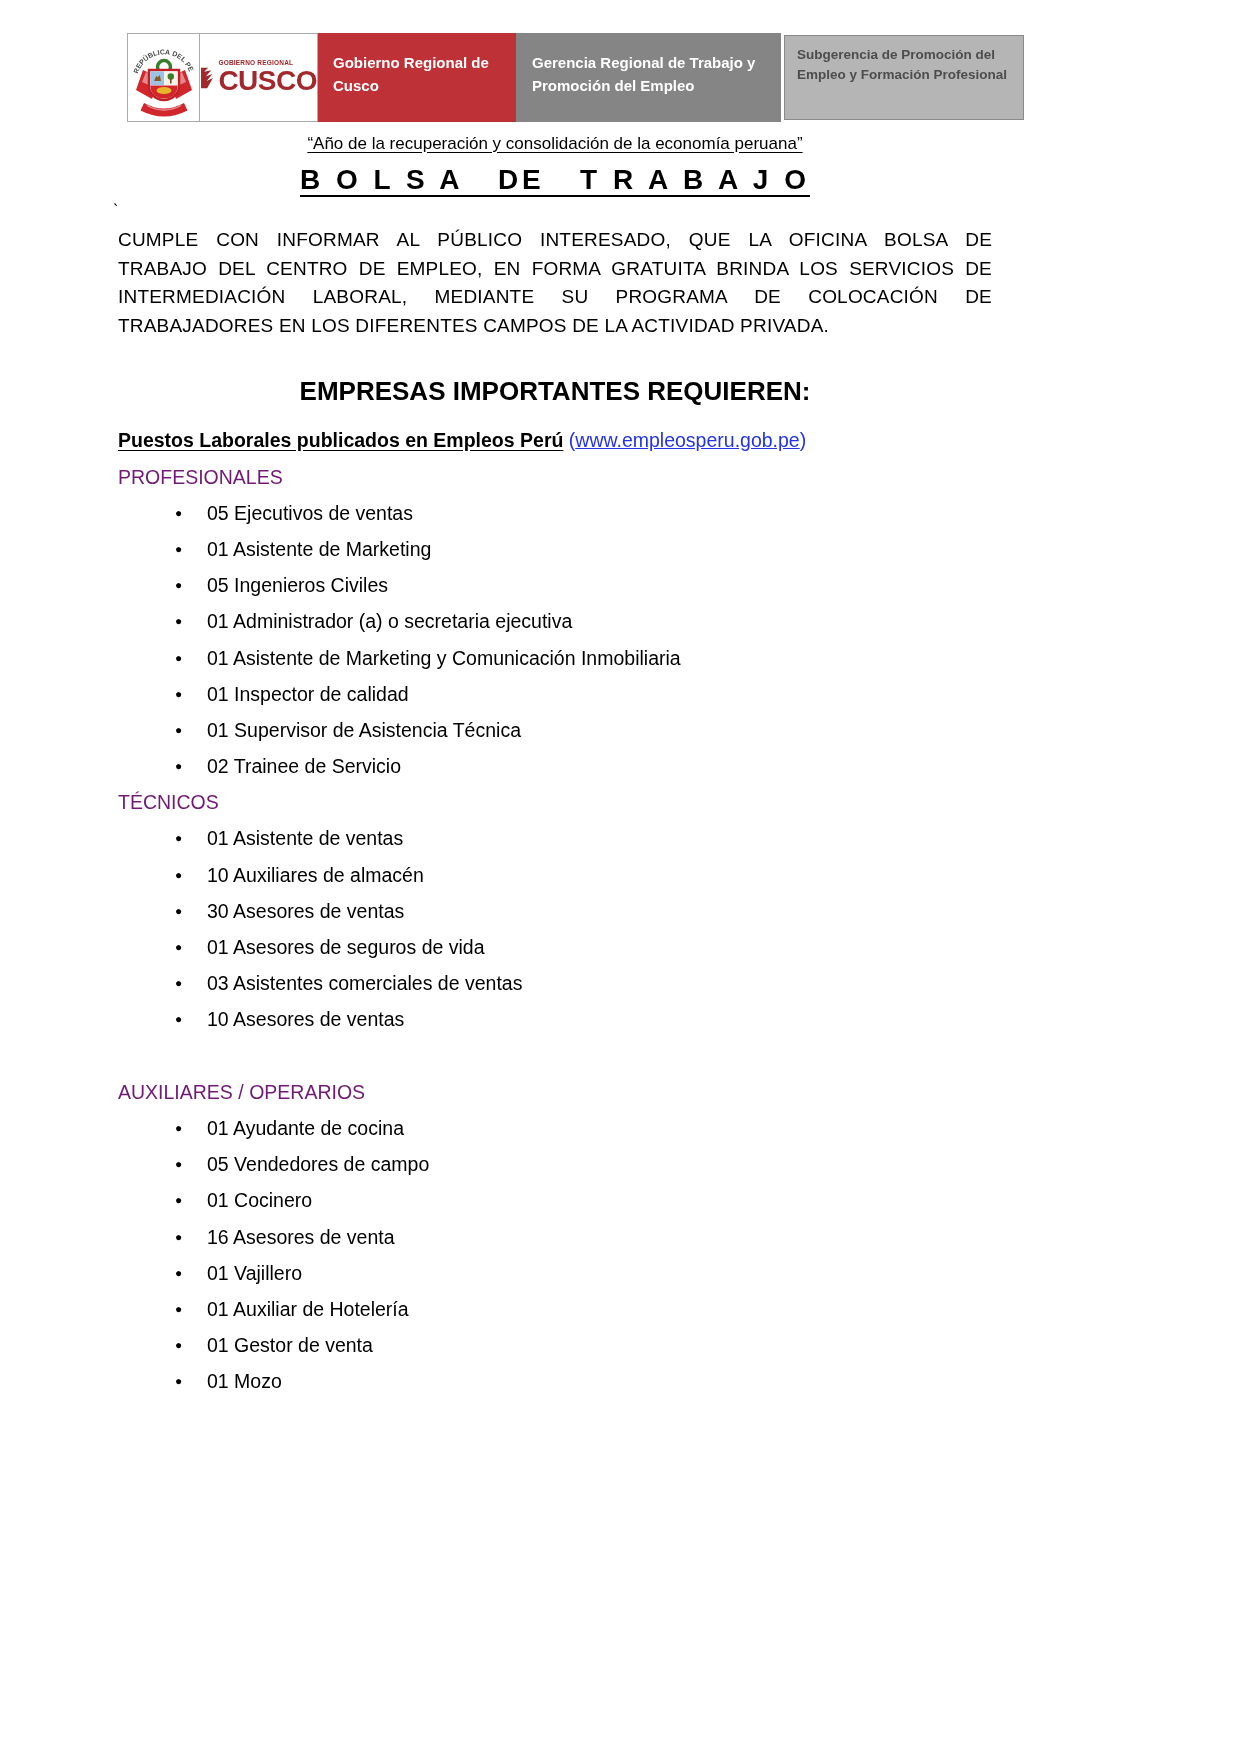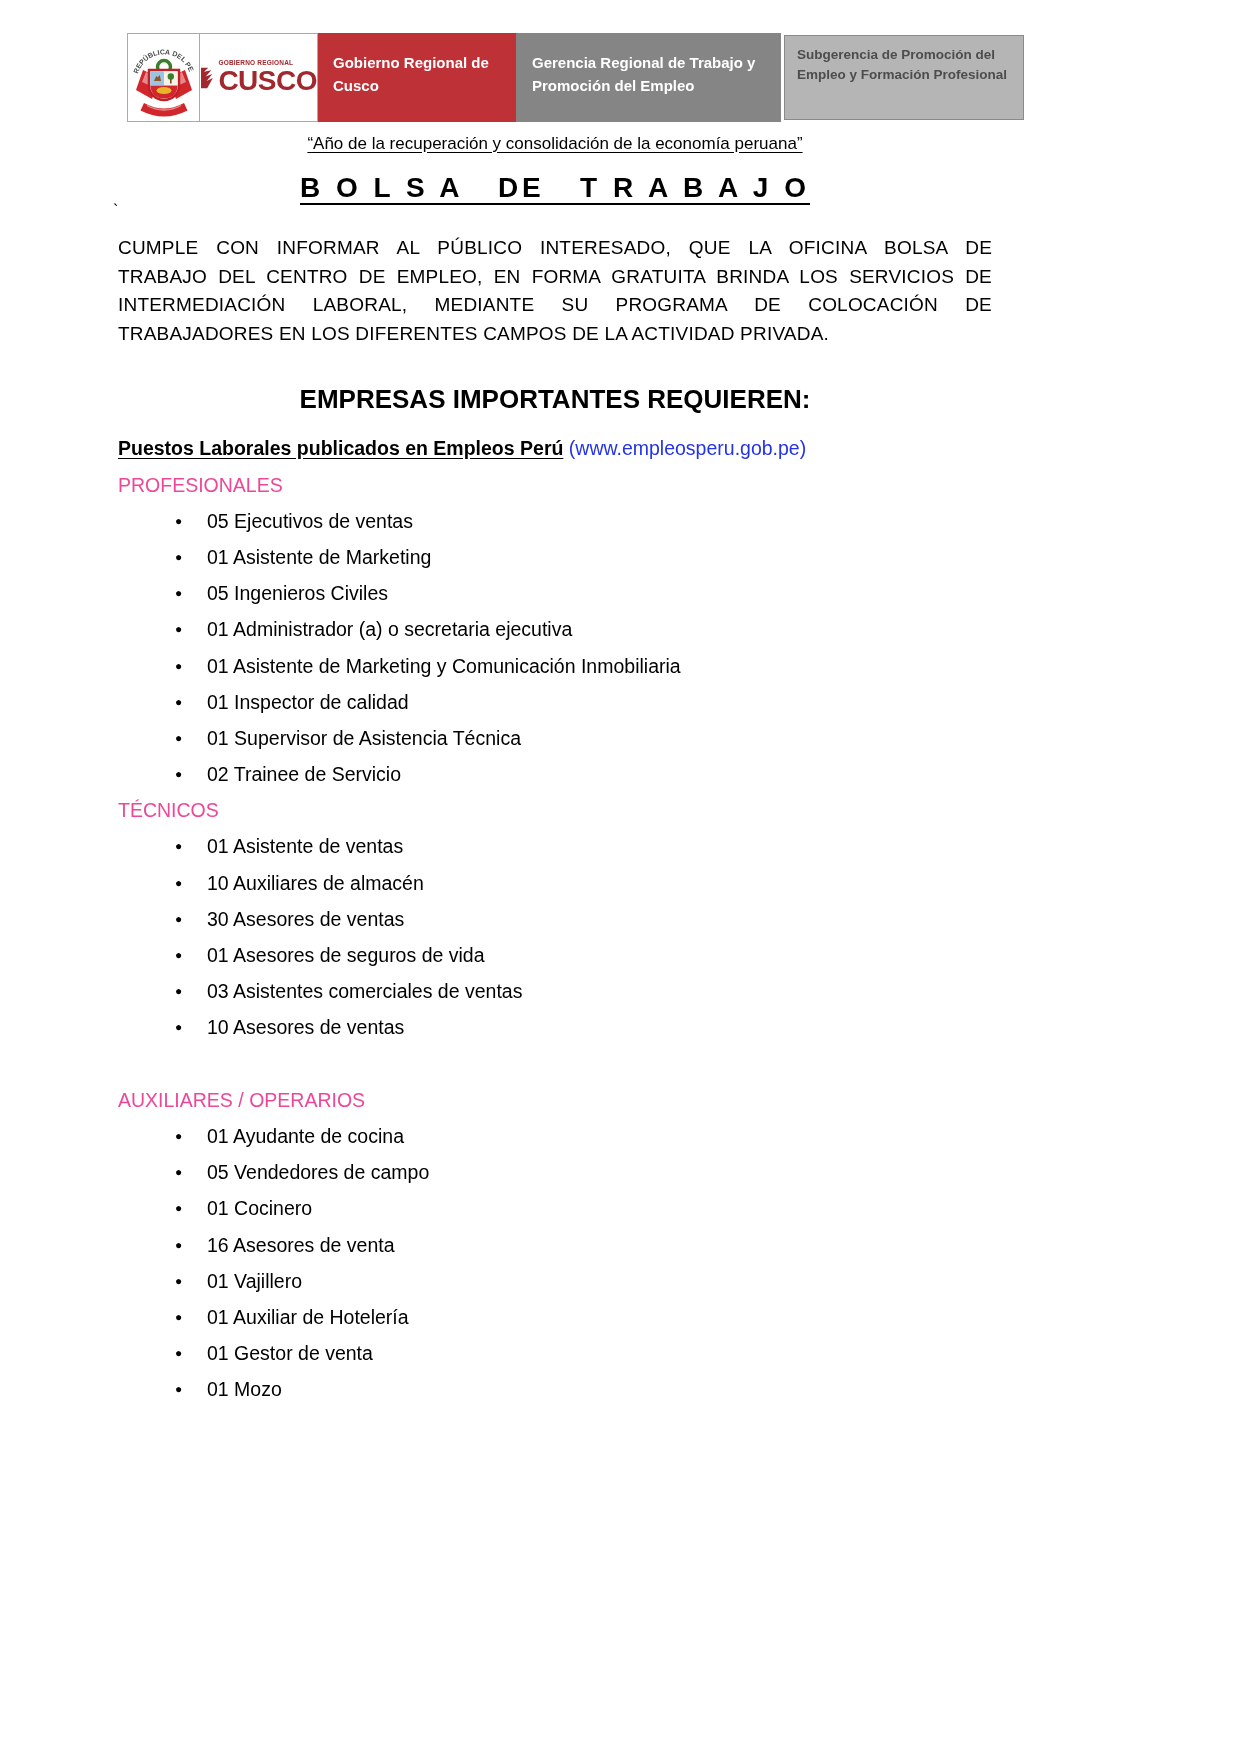--- a/index.html
+++ b/index.html
@@ -37,38 +37,38 @@
     color:#4d4d4d; font-weight:bold; font-size:13.5px; line-height:1.5; padding:9px 12px 0 12px;
   }
 
   
   .motto {
     margin:11px 0 0 118px; width:874px; text-align:center;
     font-size:17px; text-decoration:underline; text-underline-offset:3px; line-height:21px;
   }
   .stray { position:absolute; left:113px; top:202px; font-size:16px; }
   .doc-title {
-    margin:14px 0 0 118px; width:874px; text-align:center;
+    margin:6px 0 0 118px; width:874px; text-align:center;
     font-size:28px; font-weight:bold; white-space:pre; letter-spacing:4px;
     text-decoration:underline; text-underline-offset:6px; text-decoration-thickness:2px;
     line-height:40px;
   }
   .intro { margin:26px 0 0 118px; width:874px; font-size:19px; letter-spacing:.2px; }
   .intro-line { text-align:justify; text-align-last:justify; line-height:28.6px; }
   .intro-line.last { text-align-last:left; }
   .empresas {
     margin:37px 0 0 118px; width:874px; text-align:center;
     font-weight:bold; font-size:26px; line-height:28px;
   }
   .stack { margin:17px 0 0 118px; width:920px; }
   .stack > div { height:36.2px; line-height:36.2px; font-size:19.5px; }
   .src-bold { font-weight:bold; text-decoration:underline; text-underline-offset:3px; }
   .src-blue { color:var(--link-blue,#2433e6); }
-  .src-link { color:var(--link-blue,#2433e6); cursor:pointer; }
-  .cat { color:#ec4899; }
+  .src-link { color:var(--link-blue,#2433e6); text-decoration:underline; cursor:pointer; }
+  .cat { color:#701a75; }
   .li { position:relative; padding-left:89px; }
   .dot { position:absolute; left:57px; top:0; font-size:12px; }
   .gap-block { height:36.2px; }
 </style>
 </head>
 <body>
 
 <div class="page">
 
   <div class="header-row">

